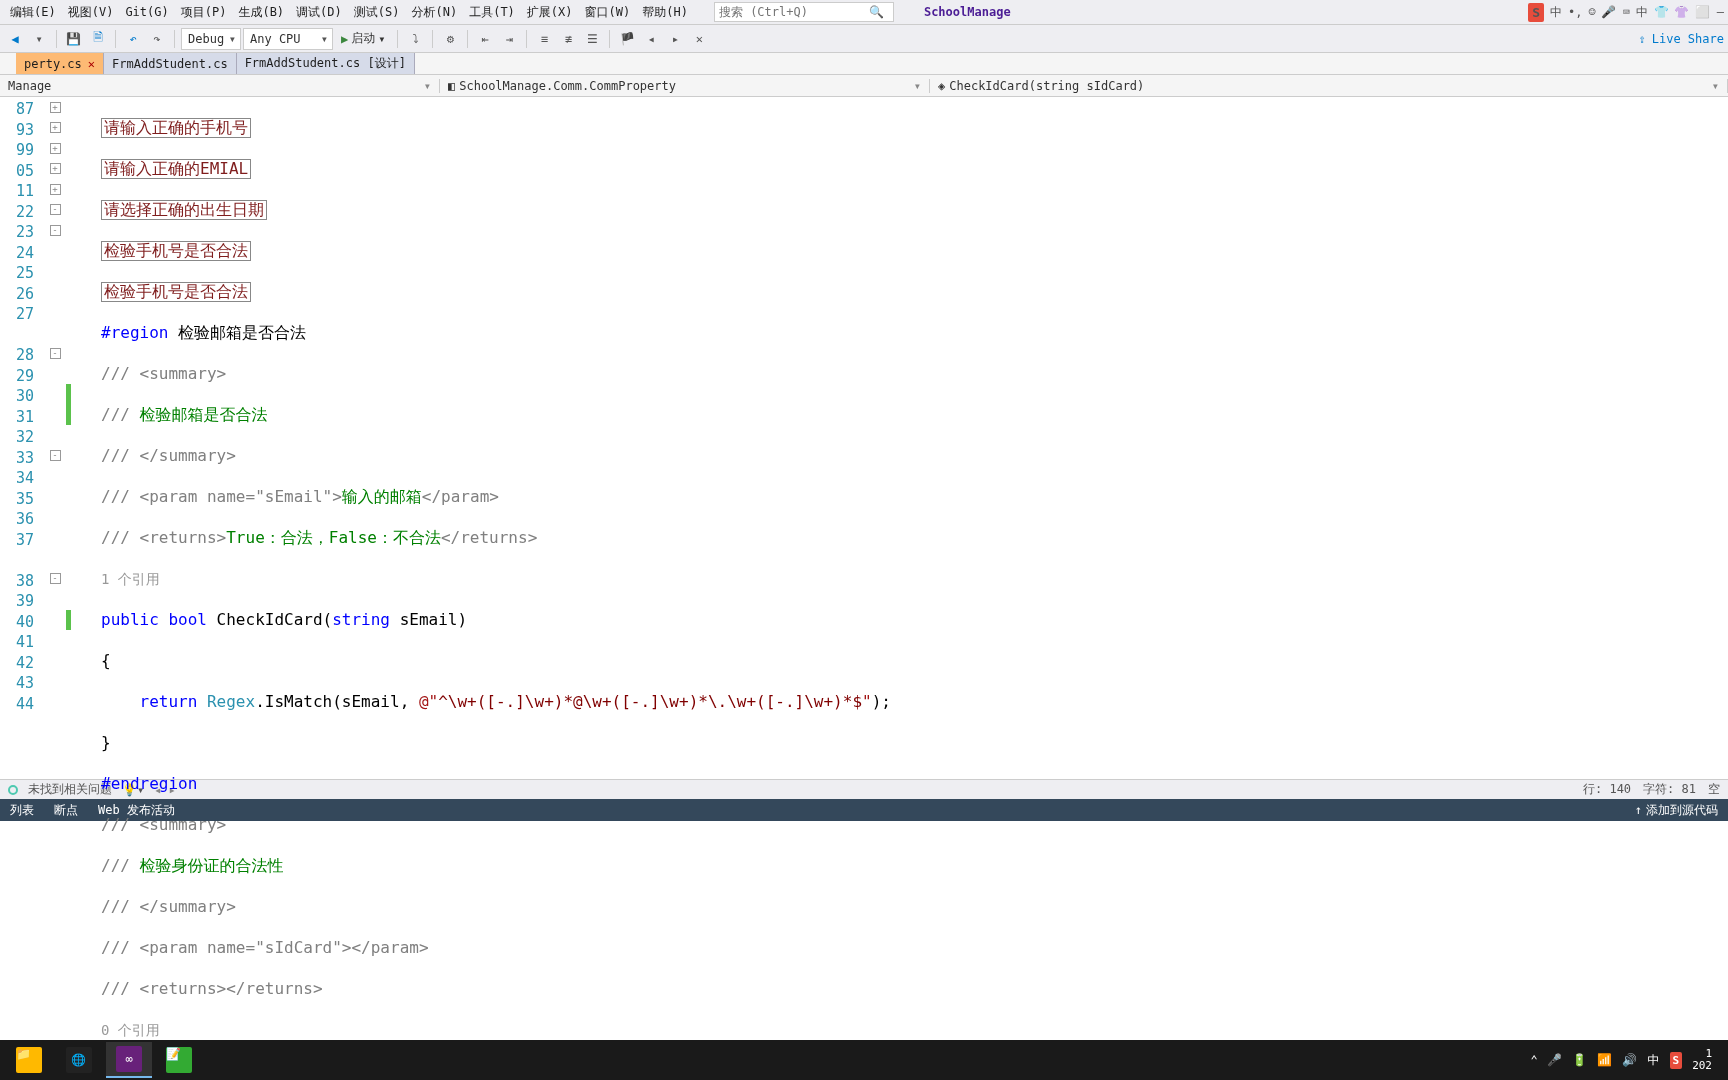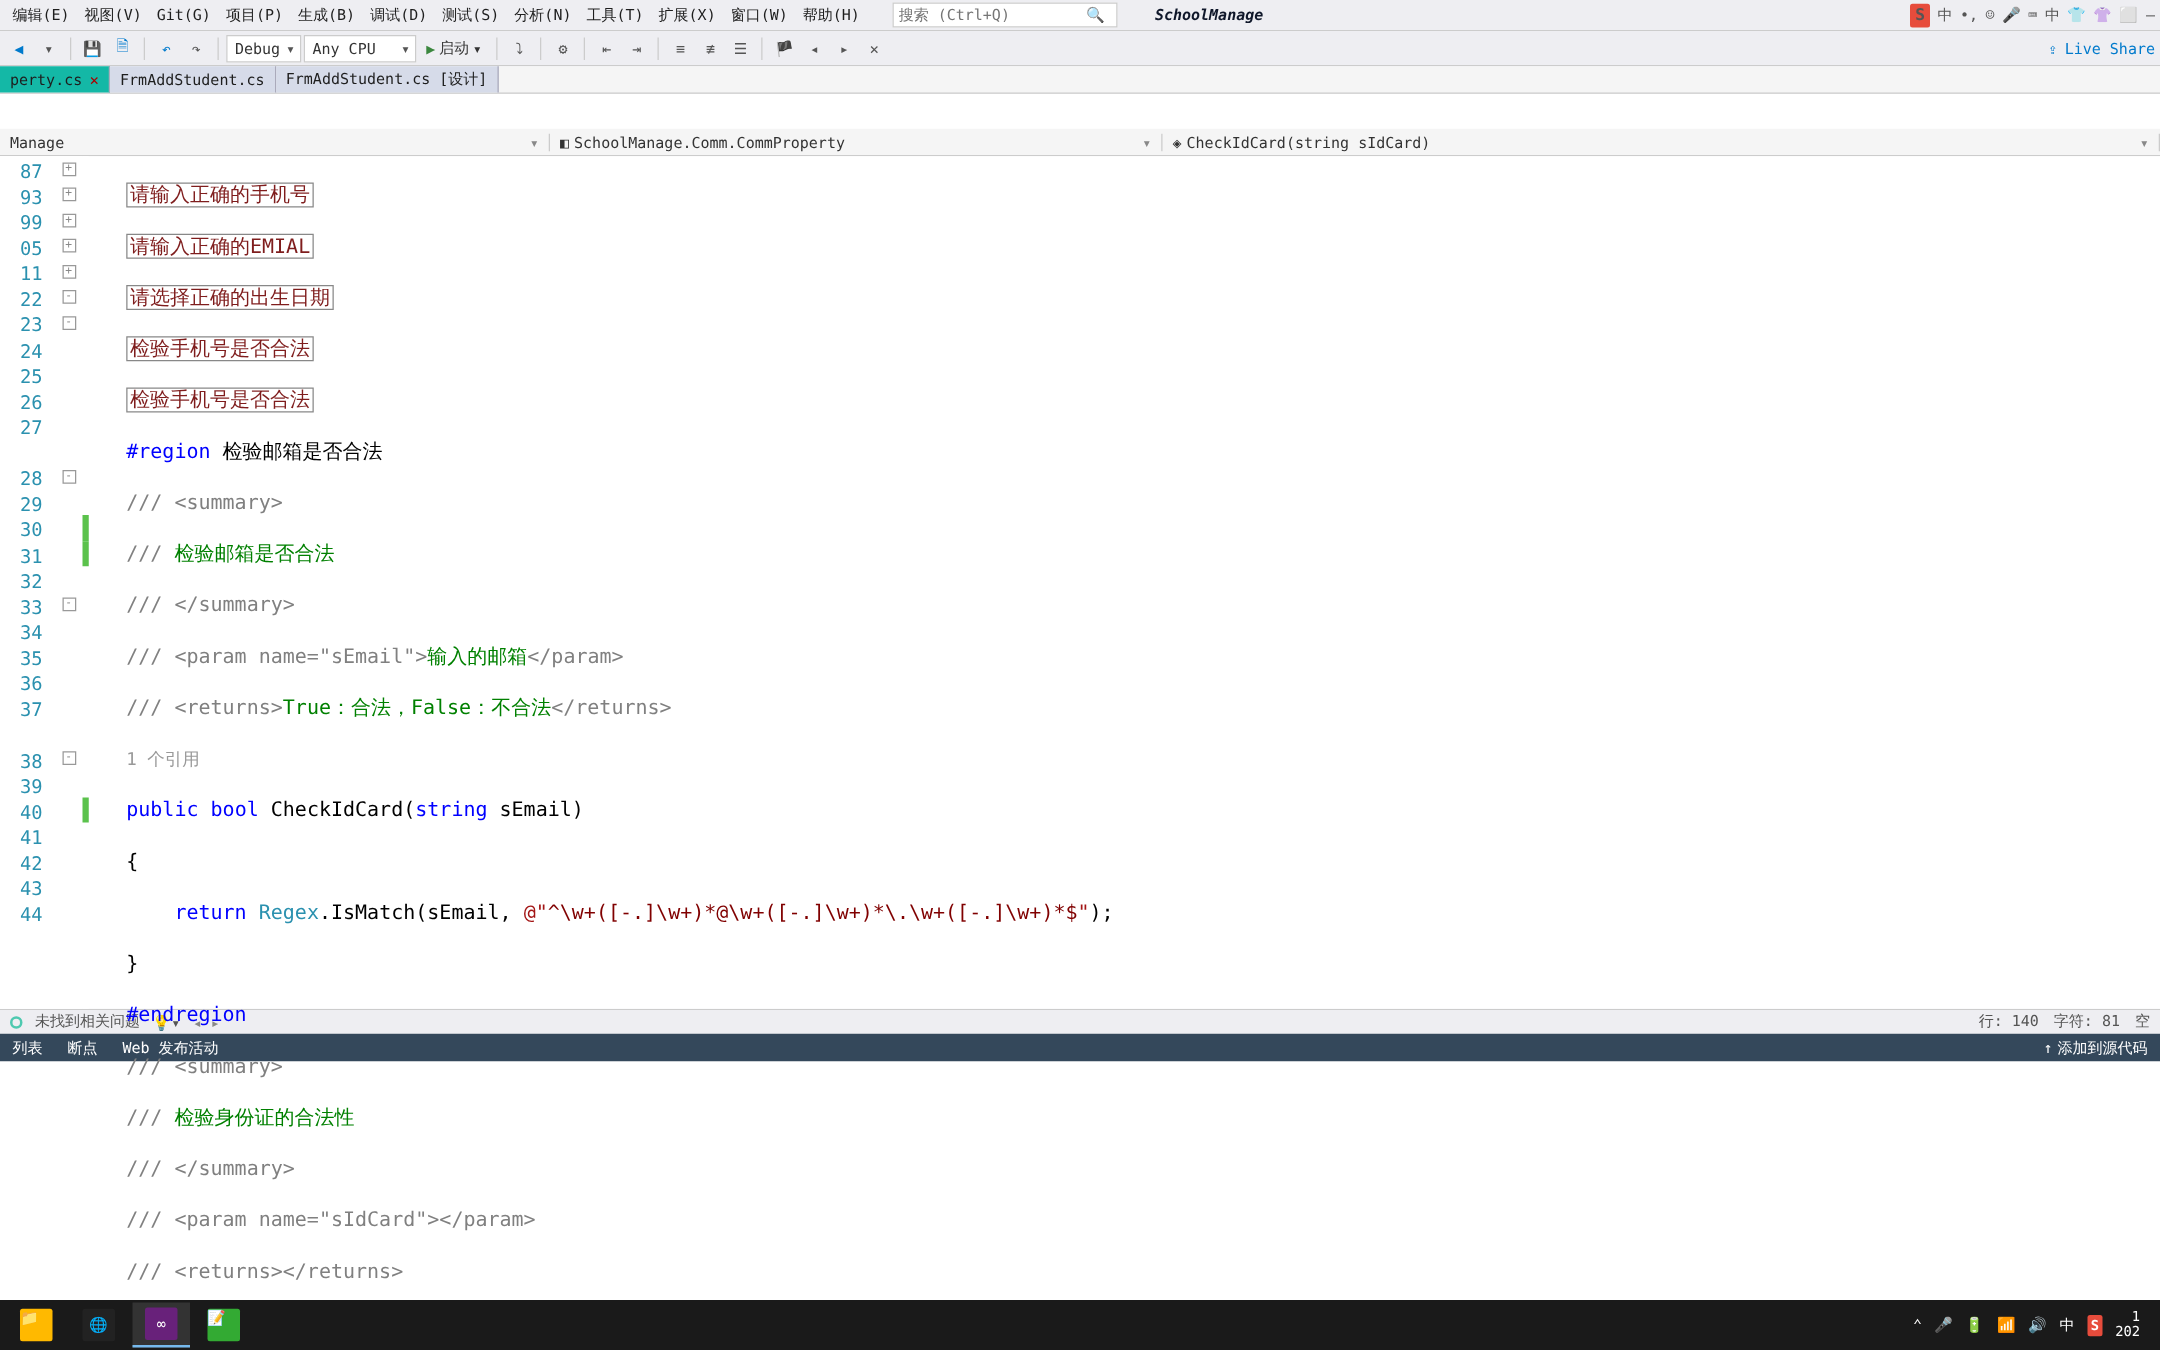--- a/index.html
+++ b/index.html
@@ -3,41 +3,41 @@
 <meta charset="utf-8">
 <style>
 * { margin: 0; padding: 0; box-sizing: border-box; font-family: "Microsoft YaHei", Consolas, monospace; }
 body { background: #fff; width: 1728px; height: 1080px; overflow: hidden; font-size: 12px; }
 
 .menubar { height: 25px; background: #eeeef2; display: flex; align-items: center; padding: 0 4px; border-bottom: 1px solid #ccc; }
 .menubar .menu-item { padding: 3px 6px; color: #1e1e1e; cursor: pointer; }
 .menubar .search-box { margin-left: 20px; width: 180px; height: 20px; border: 1px solid #ccc; background: #fff; display: flex; align-items: center; padding: 0 4px; }
 .menubar .search-box input { border: none; outline: none; width: 150px; font-size: 12px; color: #888; }
 .menubar .search-box .mag { color: #666; font-size: 12px; }
-.menubar .app-name { margin-left: 30px; color: #0f172a; font-weight: bold; font-style: italic; }
+.menubar .app-name { margin-left: 30px; color: #4c1d95; font-weight: bold; }
 .menubar .right-icons { margin-left: auto; display: flex; gap: 6px; align-items: center; }
 .sogou-badge { background: #e74c3c; color: #fff; padding: 2px 4px; border-radius: 2px; font-weight: bold; font-size: 13px; }
 .menubar .right-icons span { color: #555; cursor: pointer; }
 
 .toolbar { height: 28px; background: #eeeef2; display: flex; align-items: center; padding: 0 4px; gap: 2px; border-bottom: 1px solid #ccc; }
 .tb-btn { width: 22px; height: 22px; display: flex; align-items: center; justify-content: center; color: #555; cursor: pointer; }
 .tb-btn.blue { color: #007acc; }
 .tb-sep { width: 1px; height: 18px; background: #ccc; margin: 0 4px; }
 .tb-combo { height: 22px; border: 1px solid #ccc; background: #fff; padding: 0 18px 0 6px; display: flex; align-items: center; position: relative; color: #333; cursor: pointer; }
 .tb-combo::after { content: "▾"; position: absolute; right: 4px; color: #555; }
 .tb-start { display: flex; align-items: center; gap: 3px; color: #333; padding: 0 6px; cursor: pointer; }
 .tb-start .play { color: #3b873e; }
 .toolbar .right { margin-left: auto; display: flex; align-items: center; gap: 6px; color: #007acc; cursor: pointer; }
 
 .tabstrip { height: 22px; background: #f5f5f5; display: flex; align-items: stretch; border-bottom: 1px solid #ccc; }
 .doctab { display: flex; align-items: center; padding: 0 8px; background: #d6dbe9; border-right: 1px solid #aab; gap: 6px; cursor: pointer; color: #1e1e1e; }
-.doctab.active { background: #14b8a6; }
+.doctab.active { background: #fdba74; margin-left: 16px; }
 .doctab .close { color: #a00; font-weight: bold; cursor: pointer; }
 
-.crumbbar { height: 22px; background: #f5f5f5; display: flex; align-items: center; border-bottom: 1px solid #ccc; margin-top: 28px; }
+.crumbbar { height: 22px; background: #f5f5f5; display: flex; align-items: center; border-bottom: 1px solid #ccc; }
 .crumb-combo { flex: 1; display: flex; align-items: center; padding: 0 8px; border-right: 1px solid #ccc; color: #333; cursor: pointer; position: relative; }
 .crumb-combo::after { content: "▾"; margin-left: auto; color: #888; }
 .crumb-combo .ico { margin-right: 4px; }
 .crumb-combo.sm { flex: 0 0 440px; }
 .crumb-combo.md { flex: 0 0 490px; }
 
 .editor { display: flex; height: 682px; background: #fff; position: relative; }
 .gutter { width: 44px; background: #fff; text-align: right; color: #2b91af; font-family: Consolas, monospace; font-size: 15px; padding-top: 2px; }
 .gutter .ln { height: 20.5px; padding-right: 10px; line-height: 20.5px; }
 .fold-col { width: 22px; background: #fff; }

